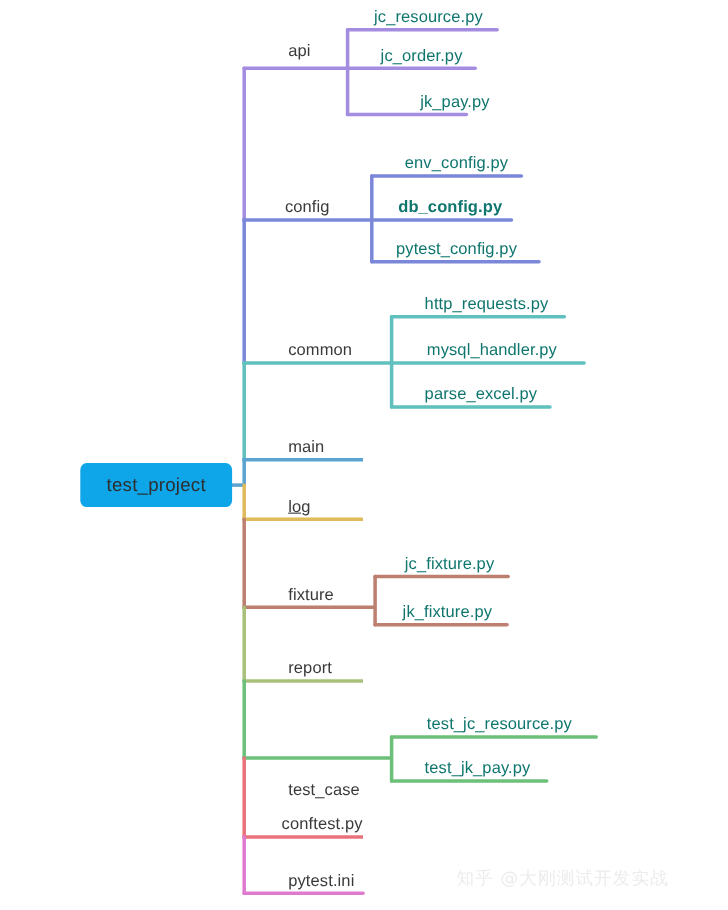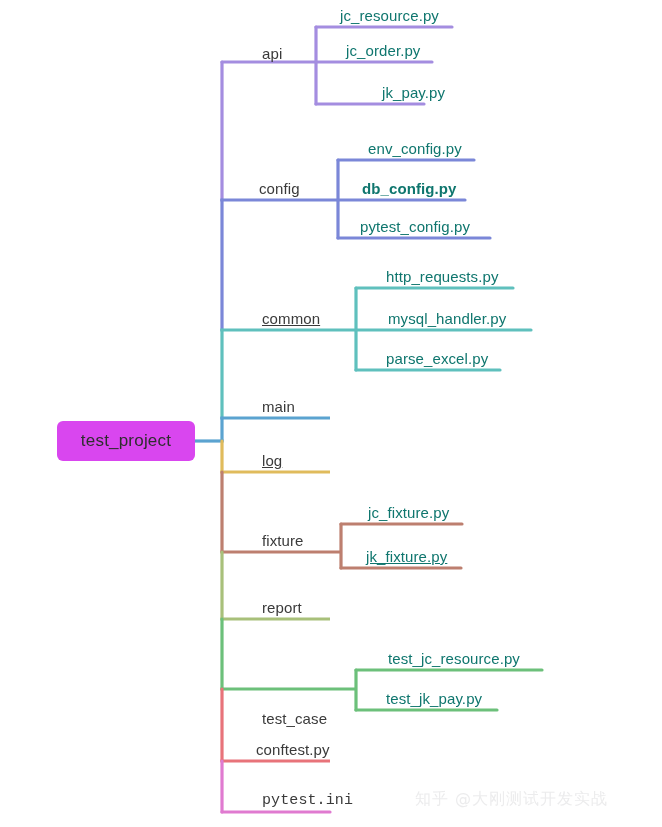--- a/index.html
+++ b/index.html
@@ -24,23 +24,23 @@
   .leaf-label{
     position:absolute;
     font-size:15px;
     color:#0f766e;
     white-space:nowrap;
     line-height:1;
     letter-spacing:.1px;
   }
   #root-node{
     position:absolute;
-    left:57px;top:421px;
+    left:73px;top:421px;
     width:138px;height:40px;
-    background:#d946ef;
+    background:#0ea5e9;
     border-radius:6px;
     display:flex;align-items:center;justify-content:center;
   }
   #root-node .root-text{
     font-size:17px;
     color:#2e2e2e;
     white-space:nowrap;
     letter-spacing:.2px;
   }
   #watermark{
@@ -98,38 +98,38 @@
       <path d="M 356 670 L 542 670" fill="none" stroke="#6cc07a" stroke-width="3.2" stroke-linecap="round" stroke-linejoin="round"></path>
       <path d="M 356 710 L 497 710" fill="none" stroke="#6cc07a" stroke-width="3.2" stroke-linecap="round" stroke-linejoin="round"></path>
     </g>
 </svg>
 
 <div id="root-node">
   <span class="root-text">test_project</span>
 </div>
 
 <div id="labels">
-    <div class="node-label" style="left: 262px; top: 46px;">api</div>
+    <div class="node-label" style="left: 262px; top: 39px;">api</div>
     <div class="node-label" style="left: 259px; top: 181px;">config</div>
-    <div class="node-label" style="left: 262px; top: 311px; text-decoration: underline;">common</div>
+    <div class="node-label" style="left: 262px; top: 311px;">common</div>
     <div class="node-label" style="left: 262px; top: 399px;">main</div>
     <div class="node-label" style="left: 262px; top: 453px; text-decoration: underline;">log</div>
     <div class="node-label" style="left: 262px; top: 533px;">fixture</div>
     <div class="node-label" style="left: 262px; top: 600px;">report</div>
     <div class="node-label" style="left: 262px; top: 670px; margin-top: 41px;">test_case</div>
     <div class="node-label" style="left: 256px; top: 742px; text-align: center;">conftest.py</div>
-    <div class="node-label" style="left: 262px; top: 793px; font-family: Liberation Mono, monospace;">pytest.ini</div>
+    <div class="node-label" style="left: 262px; top: 793px;">pytest.ini</div>
     <div class="leaf-label" style="left: 340px; top: 8px;">jc_resource.py</div>
     <div class="leaf-label" style="left: 346px; top: 43px;">jc_order.py</div>
     <div class="leaf-label" style="left: 334px; top: 85px; margin-left: 48px;">jk_pay.py</div>
     <div class="leaf-label" style="left: 368px; top: 141px;">env_config.py</div>
     <div class="leaf-label" style="left: 362px; top: 181px; font-weight: bold;">db_config.py</div>
     <div class="leaf-label" style="left: 360px; top: 219px;">pytest_config.py</div>
     <div class="leaf-label" style="left: 386px; top: 269px;">http_requests.py</div>
     <div class="leaf-label" style="left: 388px; top: 311px;">mysql_handler.py</div>
     <div class="leaf-label" style="left: 386px; top: 351px;">parse_excel.py</div>
     <div class="leaf-label" style="left: 368px; top: 505px;">jc_fixture.py</div>
-    <div class="leaf-label" style="left: 366px; top: 549px; text-decoration: underline;">jk_fixture.py</div>
+    <div class="leaf-label" style="left: 366px; top: 549px;">jk_fixture.py</div>
     <div class="leaf-label" style="left: 388px; top: 651px;">test_jc_resource.py</div>
     <div class="leaf-label" style="left: 386px; top: 691px;">test_jk_pay.py</div>
   </div>
 
 <div id="watermark">知乎 @大刚测试开发实战</div>
 
 </body></html>

